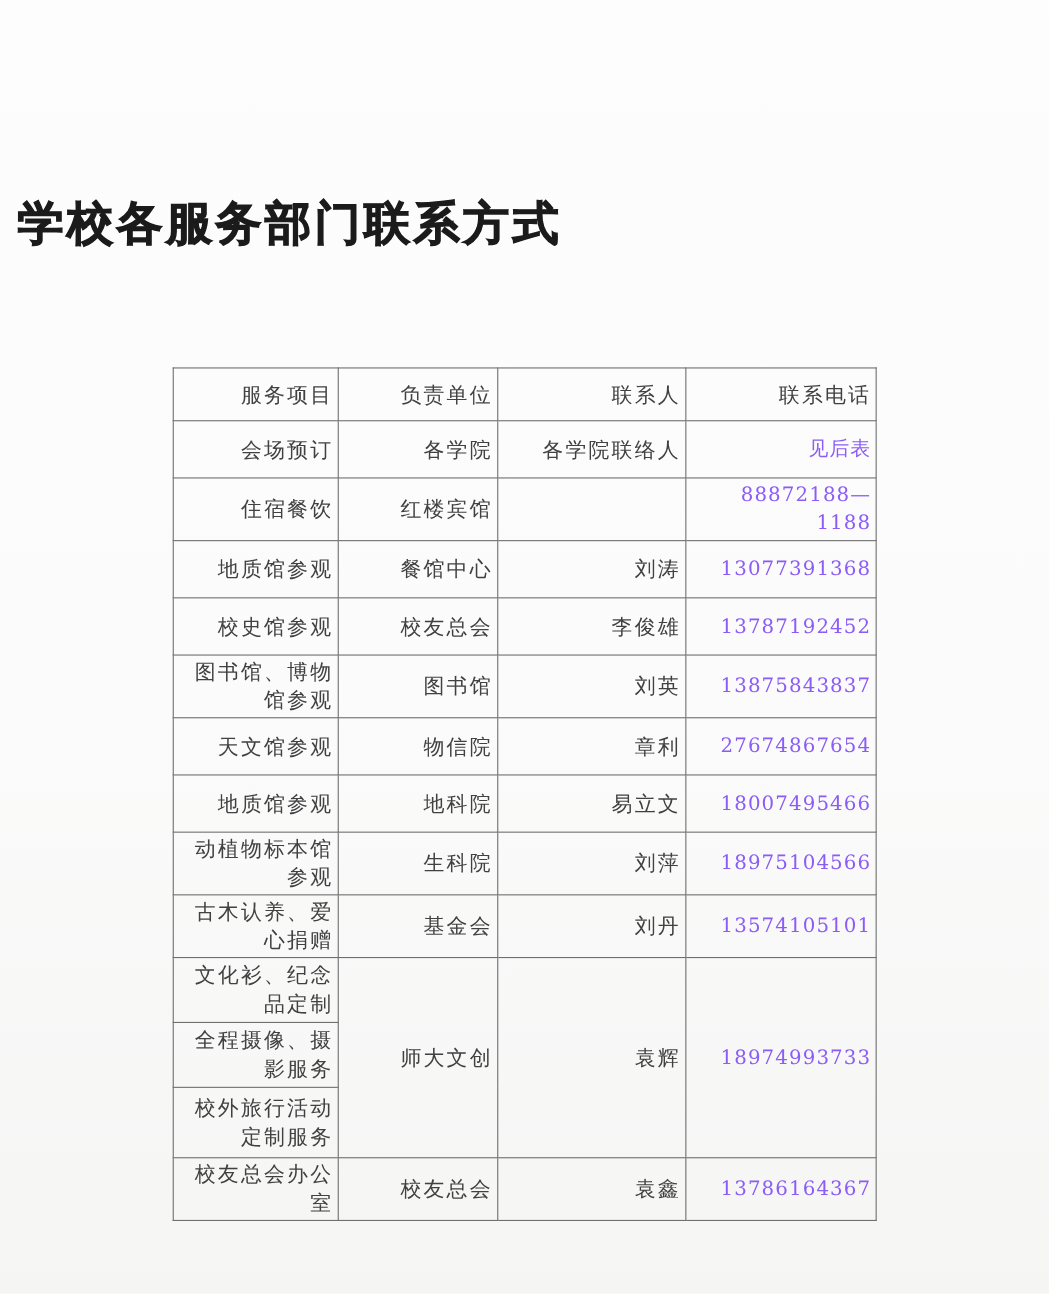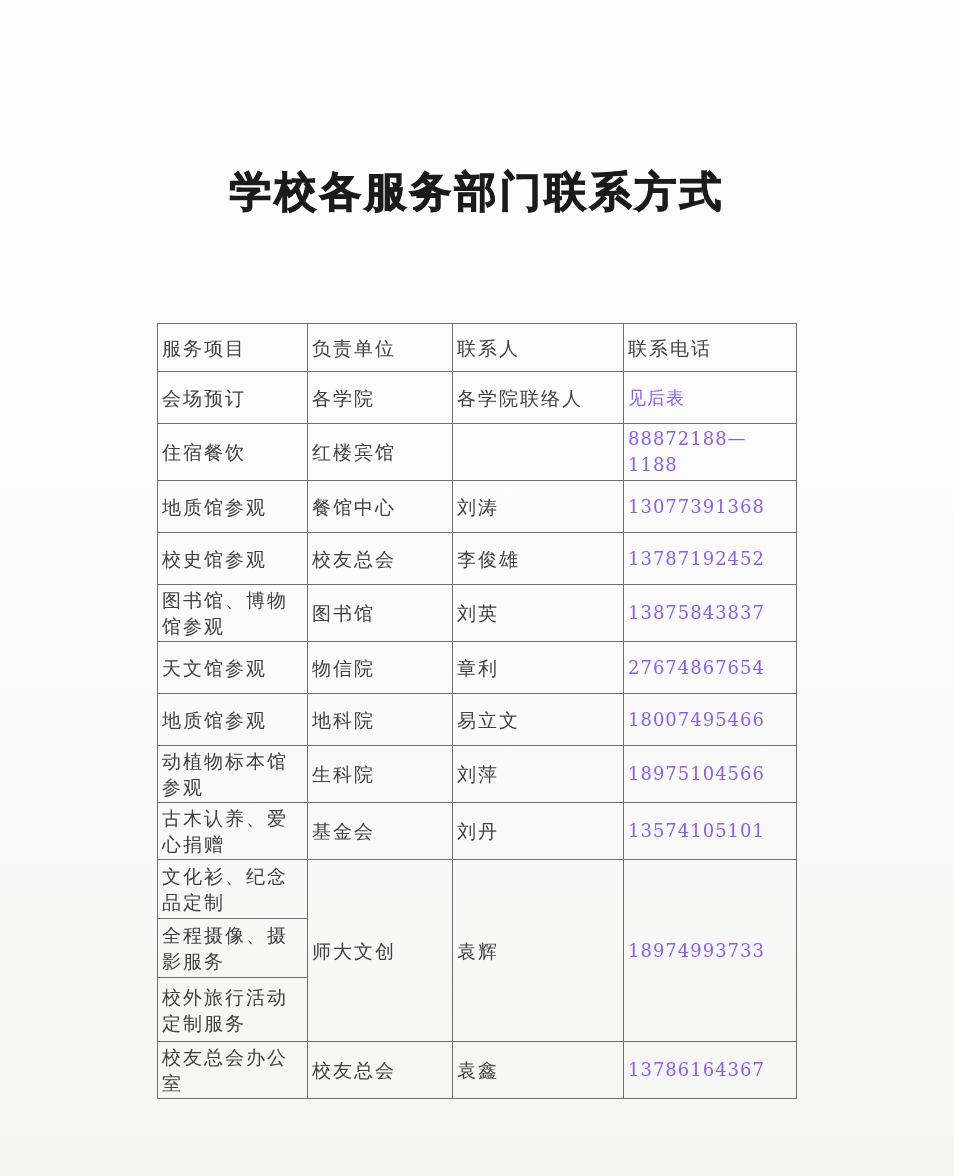--- a/index.html
+++ b/index.html
@@ -13,44 +13,43 @@
     font-family: "DejaVu Serif", "Liberation Serif", serif;
     color: #3d3d3d;
     overflow: hidden;
   }
   .page {
     position: relative;
     width: 954px;
     height: 1176px;
   }
   .doc-title {
-    margin: 5px;
+    margin: 16px;
     padding-top: 163px;
-    text-align: center;
     font-family: "Liberation Sans", "DejaVu Sans", sans-serif;
     font-weight: 900;
     font-size: 42px;
     line-height: 48px;
     letter-spacing: 3px;
     color: #1b1b1b;
     -webkit-text-stroke: 1px #1b1b1b;
   }
   table.contact-table {
     border-collapse: collapse;
     table-layout: fixed;
     width: 639px;
     margin: 107px auto 0 auto;
   }
   .contact-table col.c-service { width: 150px; }
   .contact-table col.c-unit    { width: 145px; }
   .contact-table col.c-contact { width: 171px; }
   .contact-table col.c-phone   { width: 173px; }
   .contact-table td, .contact-table th {
     border: 1.5px solid #6f6f6f;
-    text-align: left;
+    text-align: right;
     vertical-align: middle;
     font-weight: normal;
     font-size: 19px;
     line-height: 26px;
     letter-spacing: 2px;
     color: #414141;
     padding: 2px 4px;
     overflow: hidden;
   }
   .contact-table td.phone {

